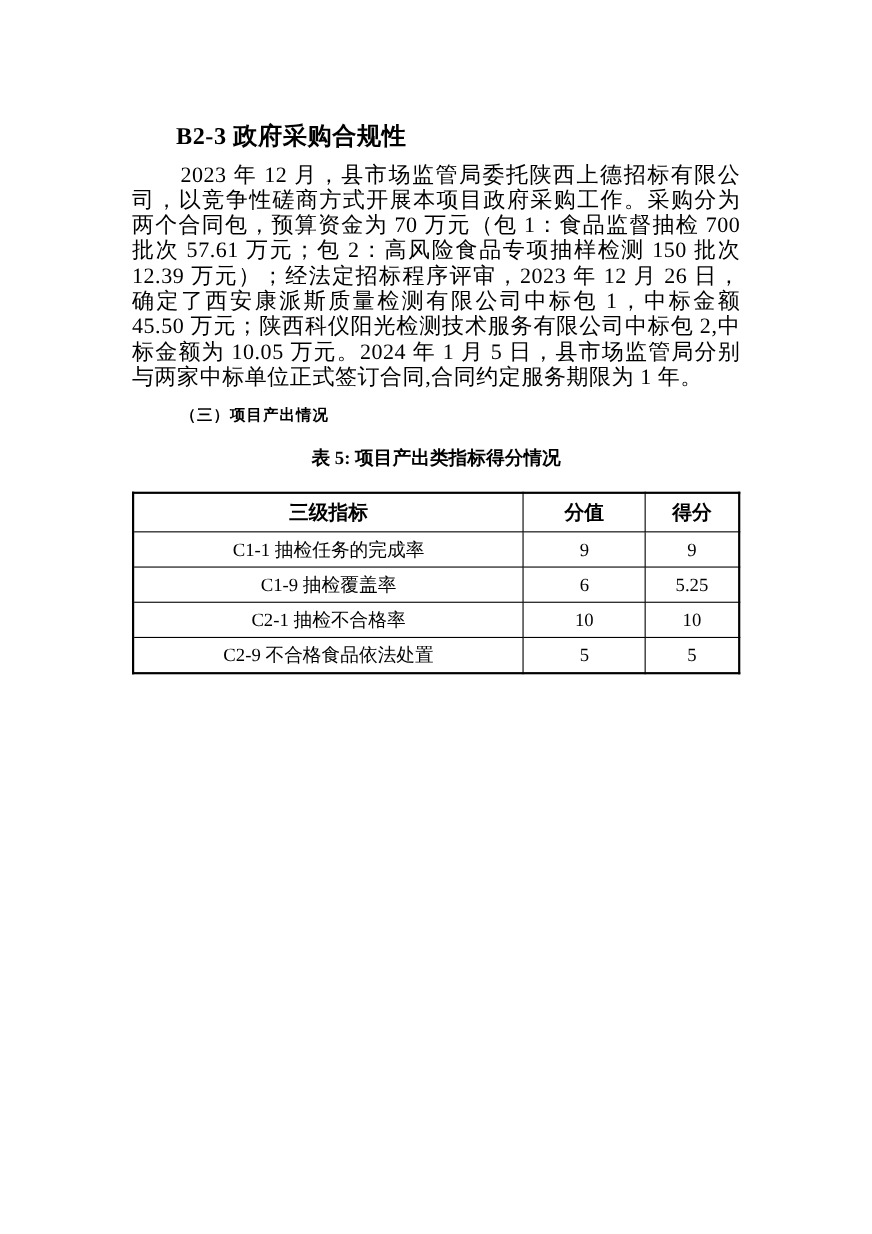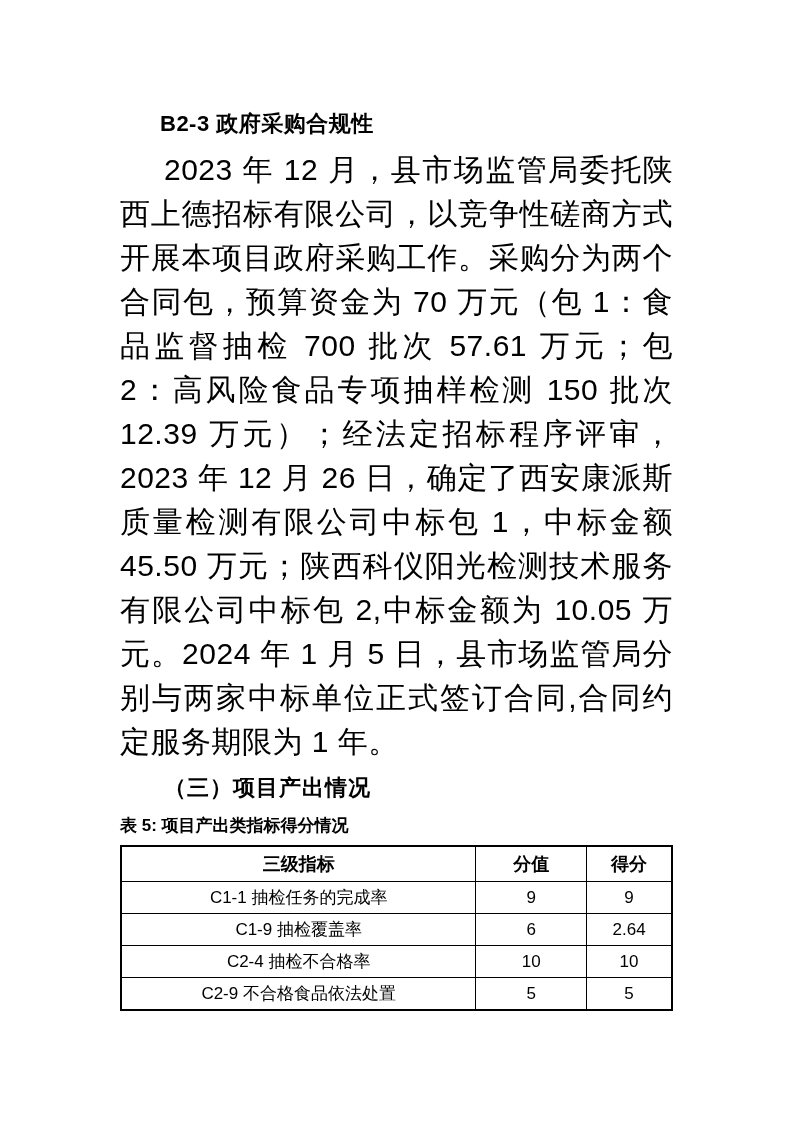--- a/index.html
+++ b/index.html
@@ -6,55 +6,56 @@
     margin: 0;
     padding: 0;
     background: #ffffff;
   }
   .page {
     position: relative;
     width: 793px;
     height: 1122px;
     background: #ffffff;
     color: #000000;
-    font-family: Liberation Sans, sans-serif;
+    font-family: Liberation Serif, serif;
     box-sizing: border-box;
     padding: 110px 120px 0 120px;
     overflow: hidden;
   }
   .doc-heading {
     font-size: 22px;
     line-height: 28px;
     font-weight: bold;
     margin: 0 0 10px 0;
     text-indent: 40px;
     letter-spacing: 0.5px;
   }
   .body-para {
-    font-size: 30px;
-    line-height: 44px;
+    font-size: 20px;
+    line-height: 23px;
     margin: 0;
     text-align: justify;
     text-justify: inter-character;
     text-indent: 44px;
     letter-spacing: 0.5px;
   }
   .section-heading {
-    font-size: 22px;
+    font-size: 14px;
     line-height: 28px;
     font-weight: bold;
     margin: 10px 0 0 0;
     text-indent: 44px;
     letter-spacing: 1px;
   }
   .table-caption {
     font-size: 17px;
     line-height: 20px;
     font-weight: bold;
-    margin: 14px 0 9px 0;
+    text-align: center;
+    margin: 14px 0 20px 0;
   }
   table.score-table {
     width: 100%;
     border-collapse: collapse;
     border: 2px solid #000000;
     table-layout: fixed;
   }
   table.score-table th,
   table.score-table td {
     border: 1px solid #000000;
@@ -106,24 +107,24 @@
     </thead>
     <tbody>
       <tr>
         <td>C1-1 抽检任务的完成率</td>
         <td>9</td>
         <td>9</td>
       </tr>
       <tr>
         <td>C1-9 抽检覆盖率</td>
         <td>6</td>
-        <td>2.64</td>
+        <td>5.25</td>
       </tr>
       <tr>
-        <td>C2-4 抽检不合格率</td>
+        <td>C2-1 抽检不合格率</td>
         <td>10</td>
         <td>10</td>
       </tr>
       <tr>
         <td>C2-9 不合格食品依法处置</td>
         <td>5</td>
         <td>5</td>
       </tr>
     </tbody>
   </table>

